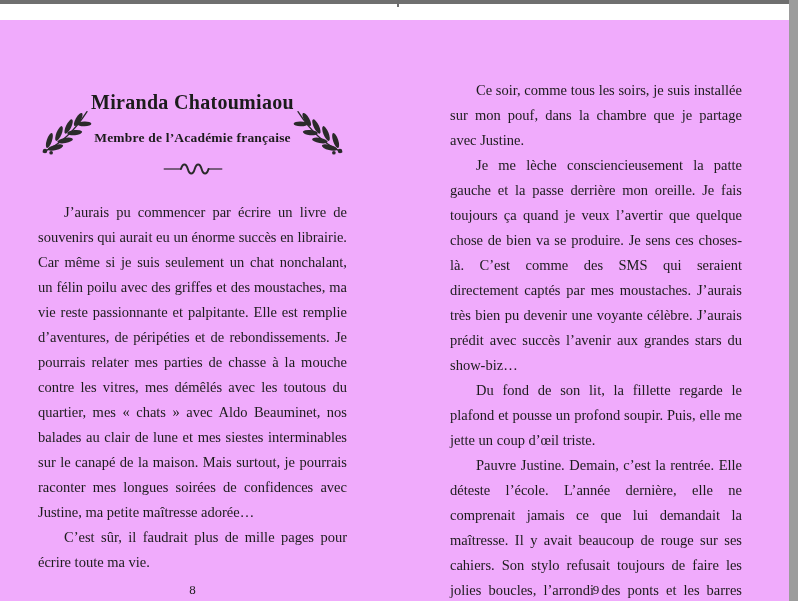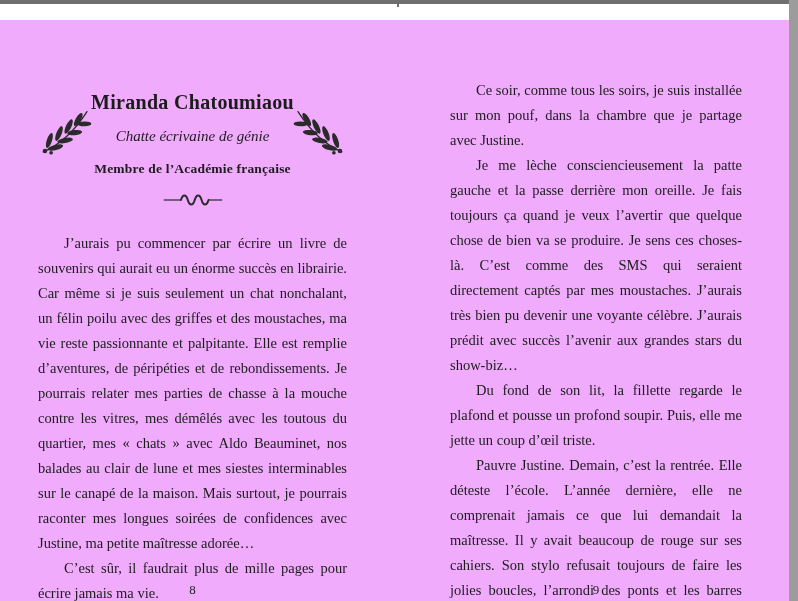--- a/index.html
+++ b/index.html
@@ -103,33 +103,32 @@
             <ellipse cx="35" cy="25" rx="9" ry="3" transform="rotate(-64 35 25)"></ellipse>
             <ellipse cx="42" cy="32" rx="8.5" ry="3" transform="rotate(-6 42 32)"></ellipse>
             <ellipse cx="46" cy="17" rx="8.5" ry="3" transform="rotate(-60 46 17)"></ellipse>
             <ellipse cx="53" cy="22" rx="8" ry="2.8" transform="rotate(-2 53 22)"></ellipse>
             <circle cx="8" cy="53" r="2.6"></circle>
             <circle cx="15" cy="55" r="2.1"></circle>
           </g>
         </svg>
       </span>
       <h1 class="char-name">Miranda Chatoumiaou</h1>
-      <div class="char-subtitle">Chatte écrivaine de génie</div>
       <div class="char-membership">Membre de l’Académie française</div>
       <div class="divider">
         <svg viewBox="0 0 72 14" width="62" height="14" style="margin:0 auto;" aria-hidden="true">
           <path d="M2 7 H22" stroke="#2a2a2a" stroke-width="1.4" fill="none"></path>
           <path d="M22 7 c2 -7 6 -7 8 0 c2 7 6 7 8 0 c2 -7 6 -7 8 0 c2 7 6 7 8 0" stroke="#2a2a2a" stroke-width="2.3" fill="none" stroke-linecap="round"></path>
           <path d="M54 7 H70" stroke="#2a2a2a" stroke-width="1.4" fill="none"></path>
         </svg>
       </div>
     </header>
     <div class="body-text">
       <p>J’aurais pu commencer par écrire un livre de souvenirs qui aurait eu un énorme succès en librairie. Car même si je suis seulement un chat nonchalant, un félin poilu avec des griffes et des moustaches, ma vie reste passionnante et palpitante. Elle est remplie d’aventures, de péripéties et de rebondissements. Je pourrais relater mes parties de chasse à la mouche contre les vitres, mes démêlés avec les toutous du quartier, mes « chats » avec Aldo Beauminet, nos balades au clair de lune et mes siestes interminables sur le canapé de la maison. Mais surtout, je pourrais raconter mes longues soirées de confidences avec Justine, ma petite maîtresse adorée…</p>
-      <p>C’est sûr, il faudrait plus de mille pages pour écrire jamais ma vie.</p>
+      <p>C’est sûr, il faudrait plus de mille pages pour écrire toute ma vie.</p>
     </div>
     <div class="page-number pn-left">8</div>
   </section>
 
   <section class="page page-right">
     <div class="body-text">
       <p>Ce soir, comme tous les soirs, je suis installée sur mon pouf, dans la chambre que je partage avec Justine.</p>
       <p>Je me lèche consciencieusement la patte gauche et la passe derrière mon oreille. Je fais toujours ça quand je veux l’avertir que quelque chose de bien va se produire. Je sens ces choses-là. C’est comme des SMS qui seraient directement captés par mes moustaches. J’aurais très bien pu devenir une voyante célèbre. J’aurais prédit avec succès l’avenir aux grandes stars du show-biz…</p>
       <p>Du fond de son lit, la fillette regarde le plafond et pousse un profond soupir. Puis, elle me jette un coup d’œil triste.</p>
       <p>Pauvre Justine. Demain, c’est la rentrée. Elle déteste l’école. L’année dernière, elle ne comprenait jamais ce que lui demandait la maîtresse. Il y avait beaucoup de rouge sur ses cahiers. Son stylo refusait toujours de faire les jolies boucles, l’arrondi des ponts et les barres droites qu’elle s’appliquait pourtant consciencieusement à tracer. Son écriture,</p>

